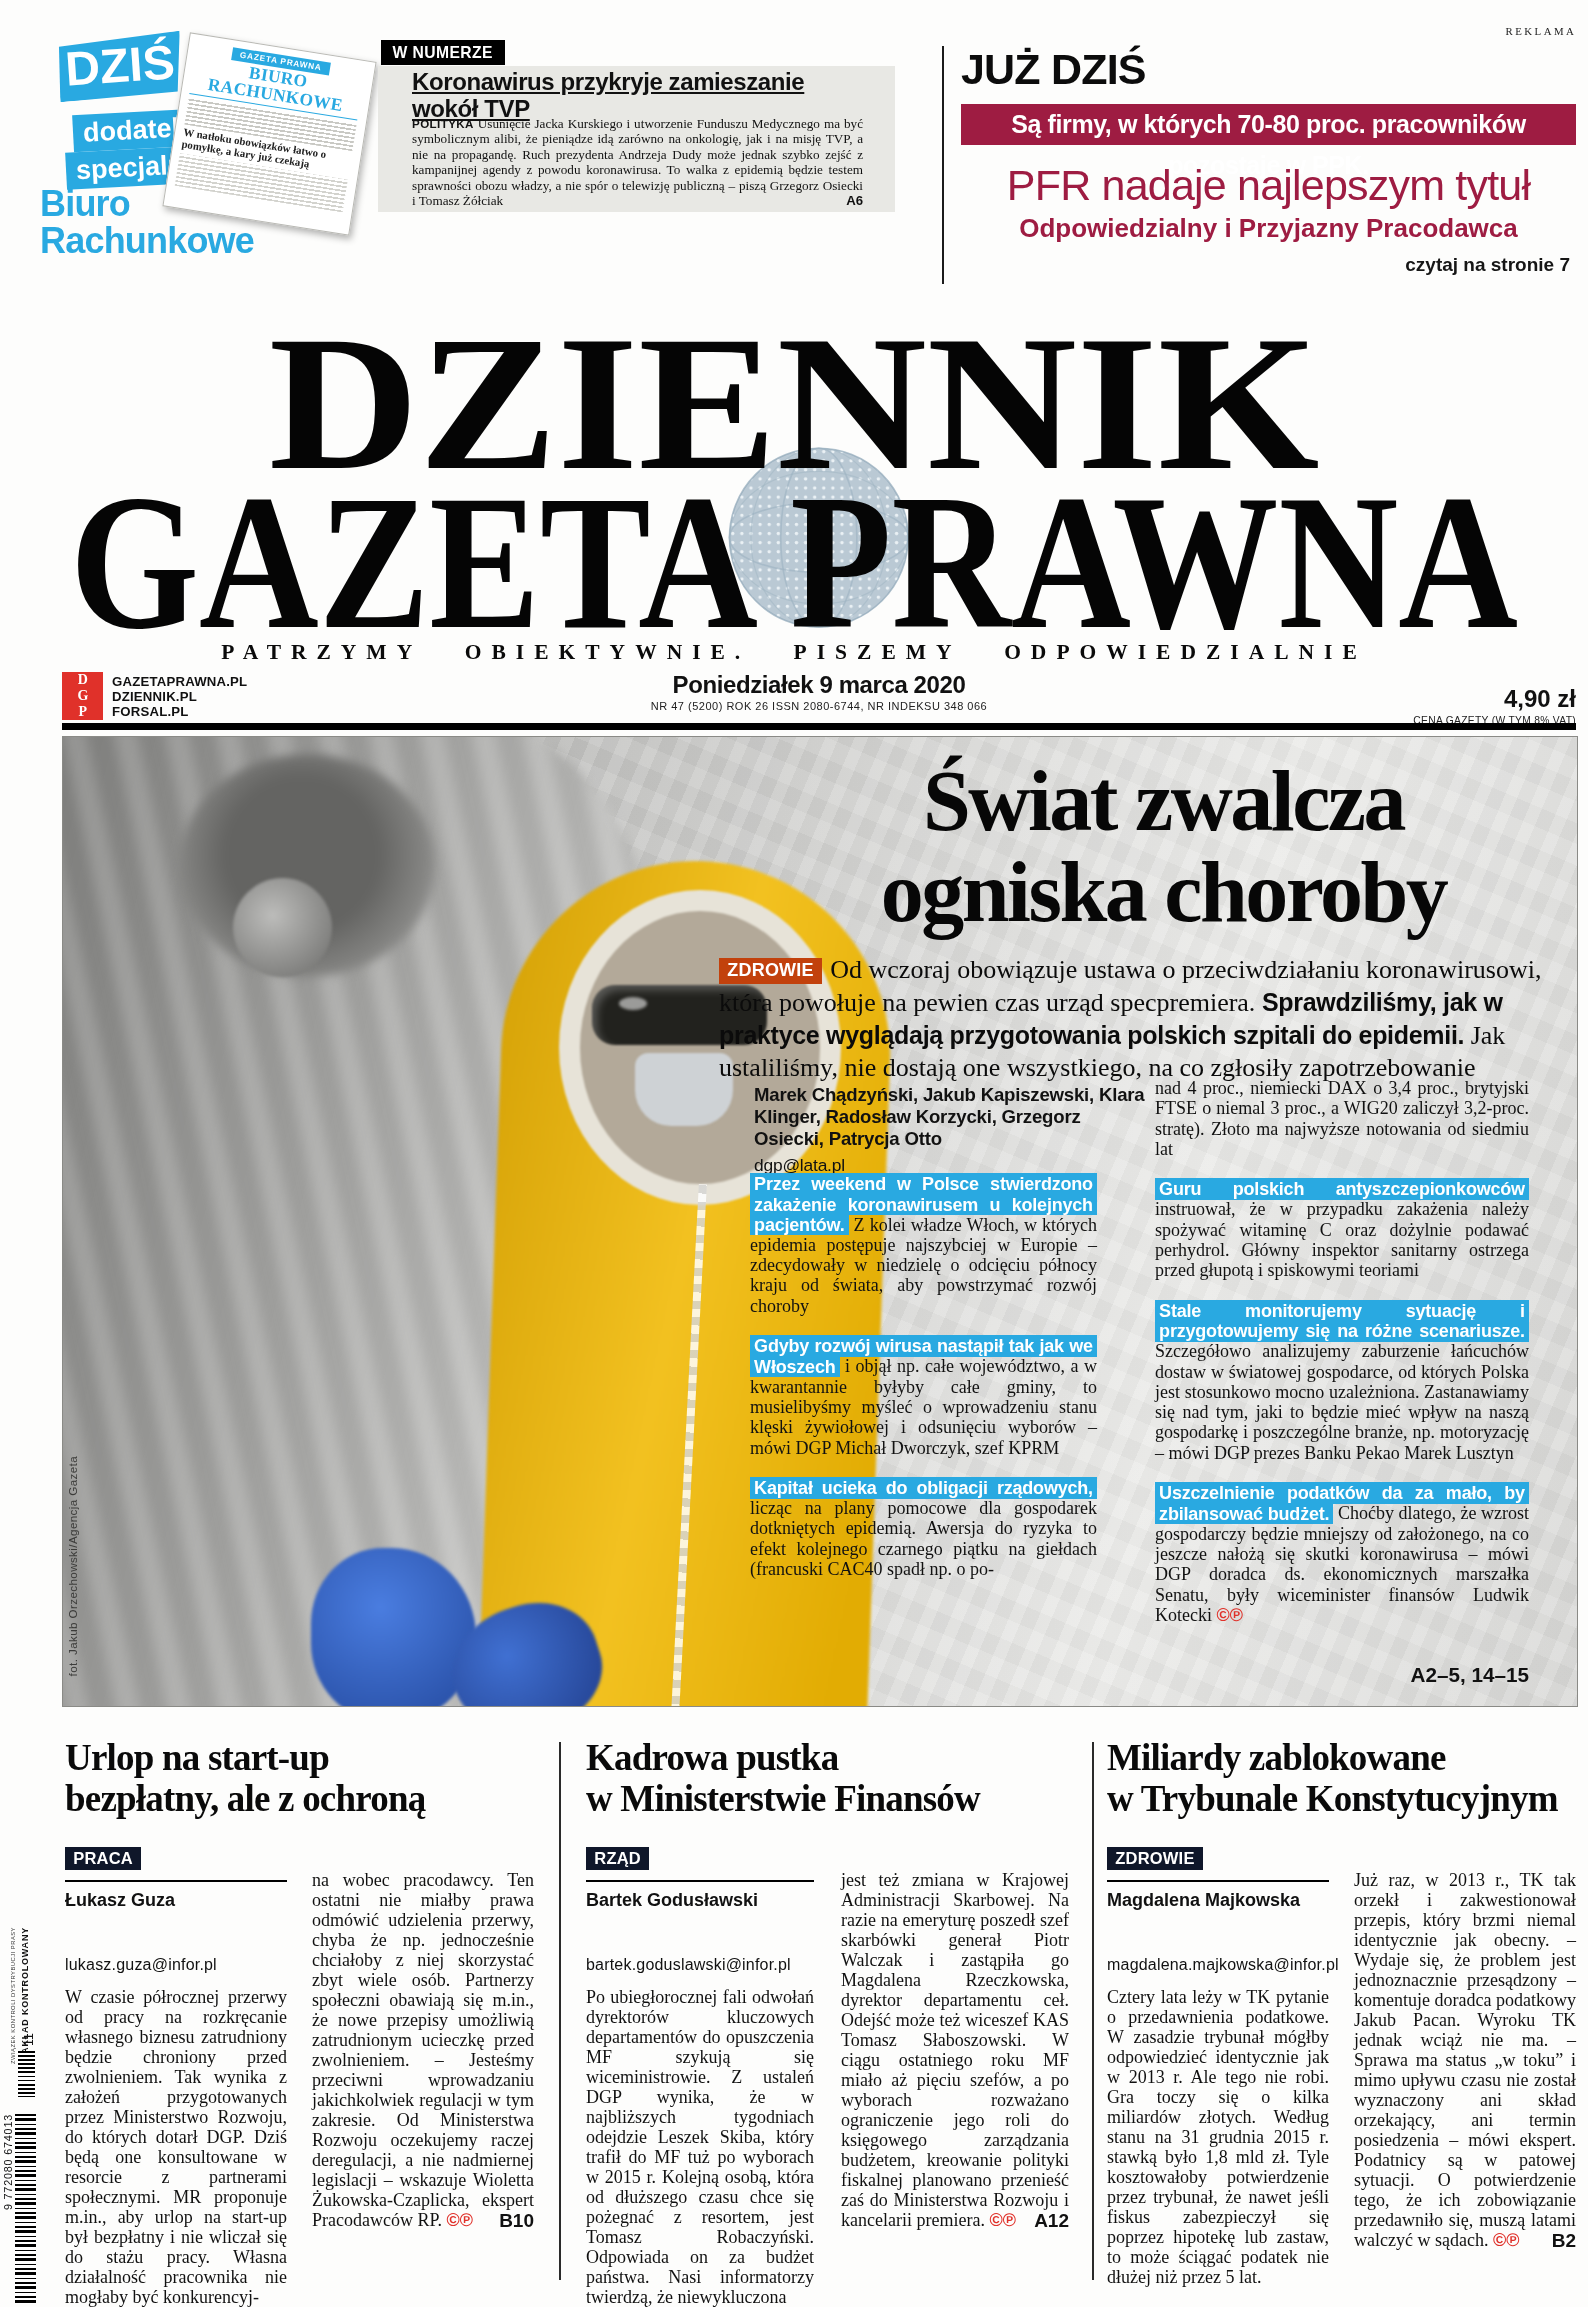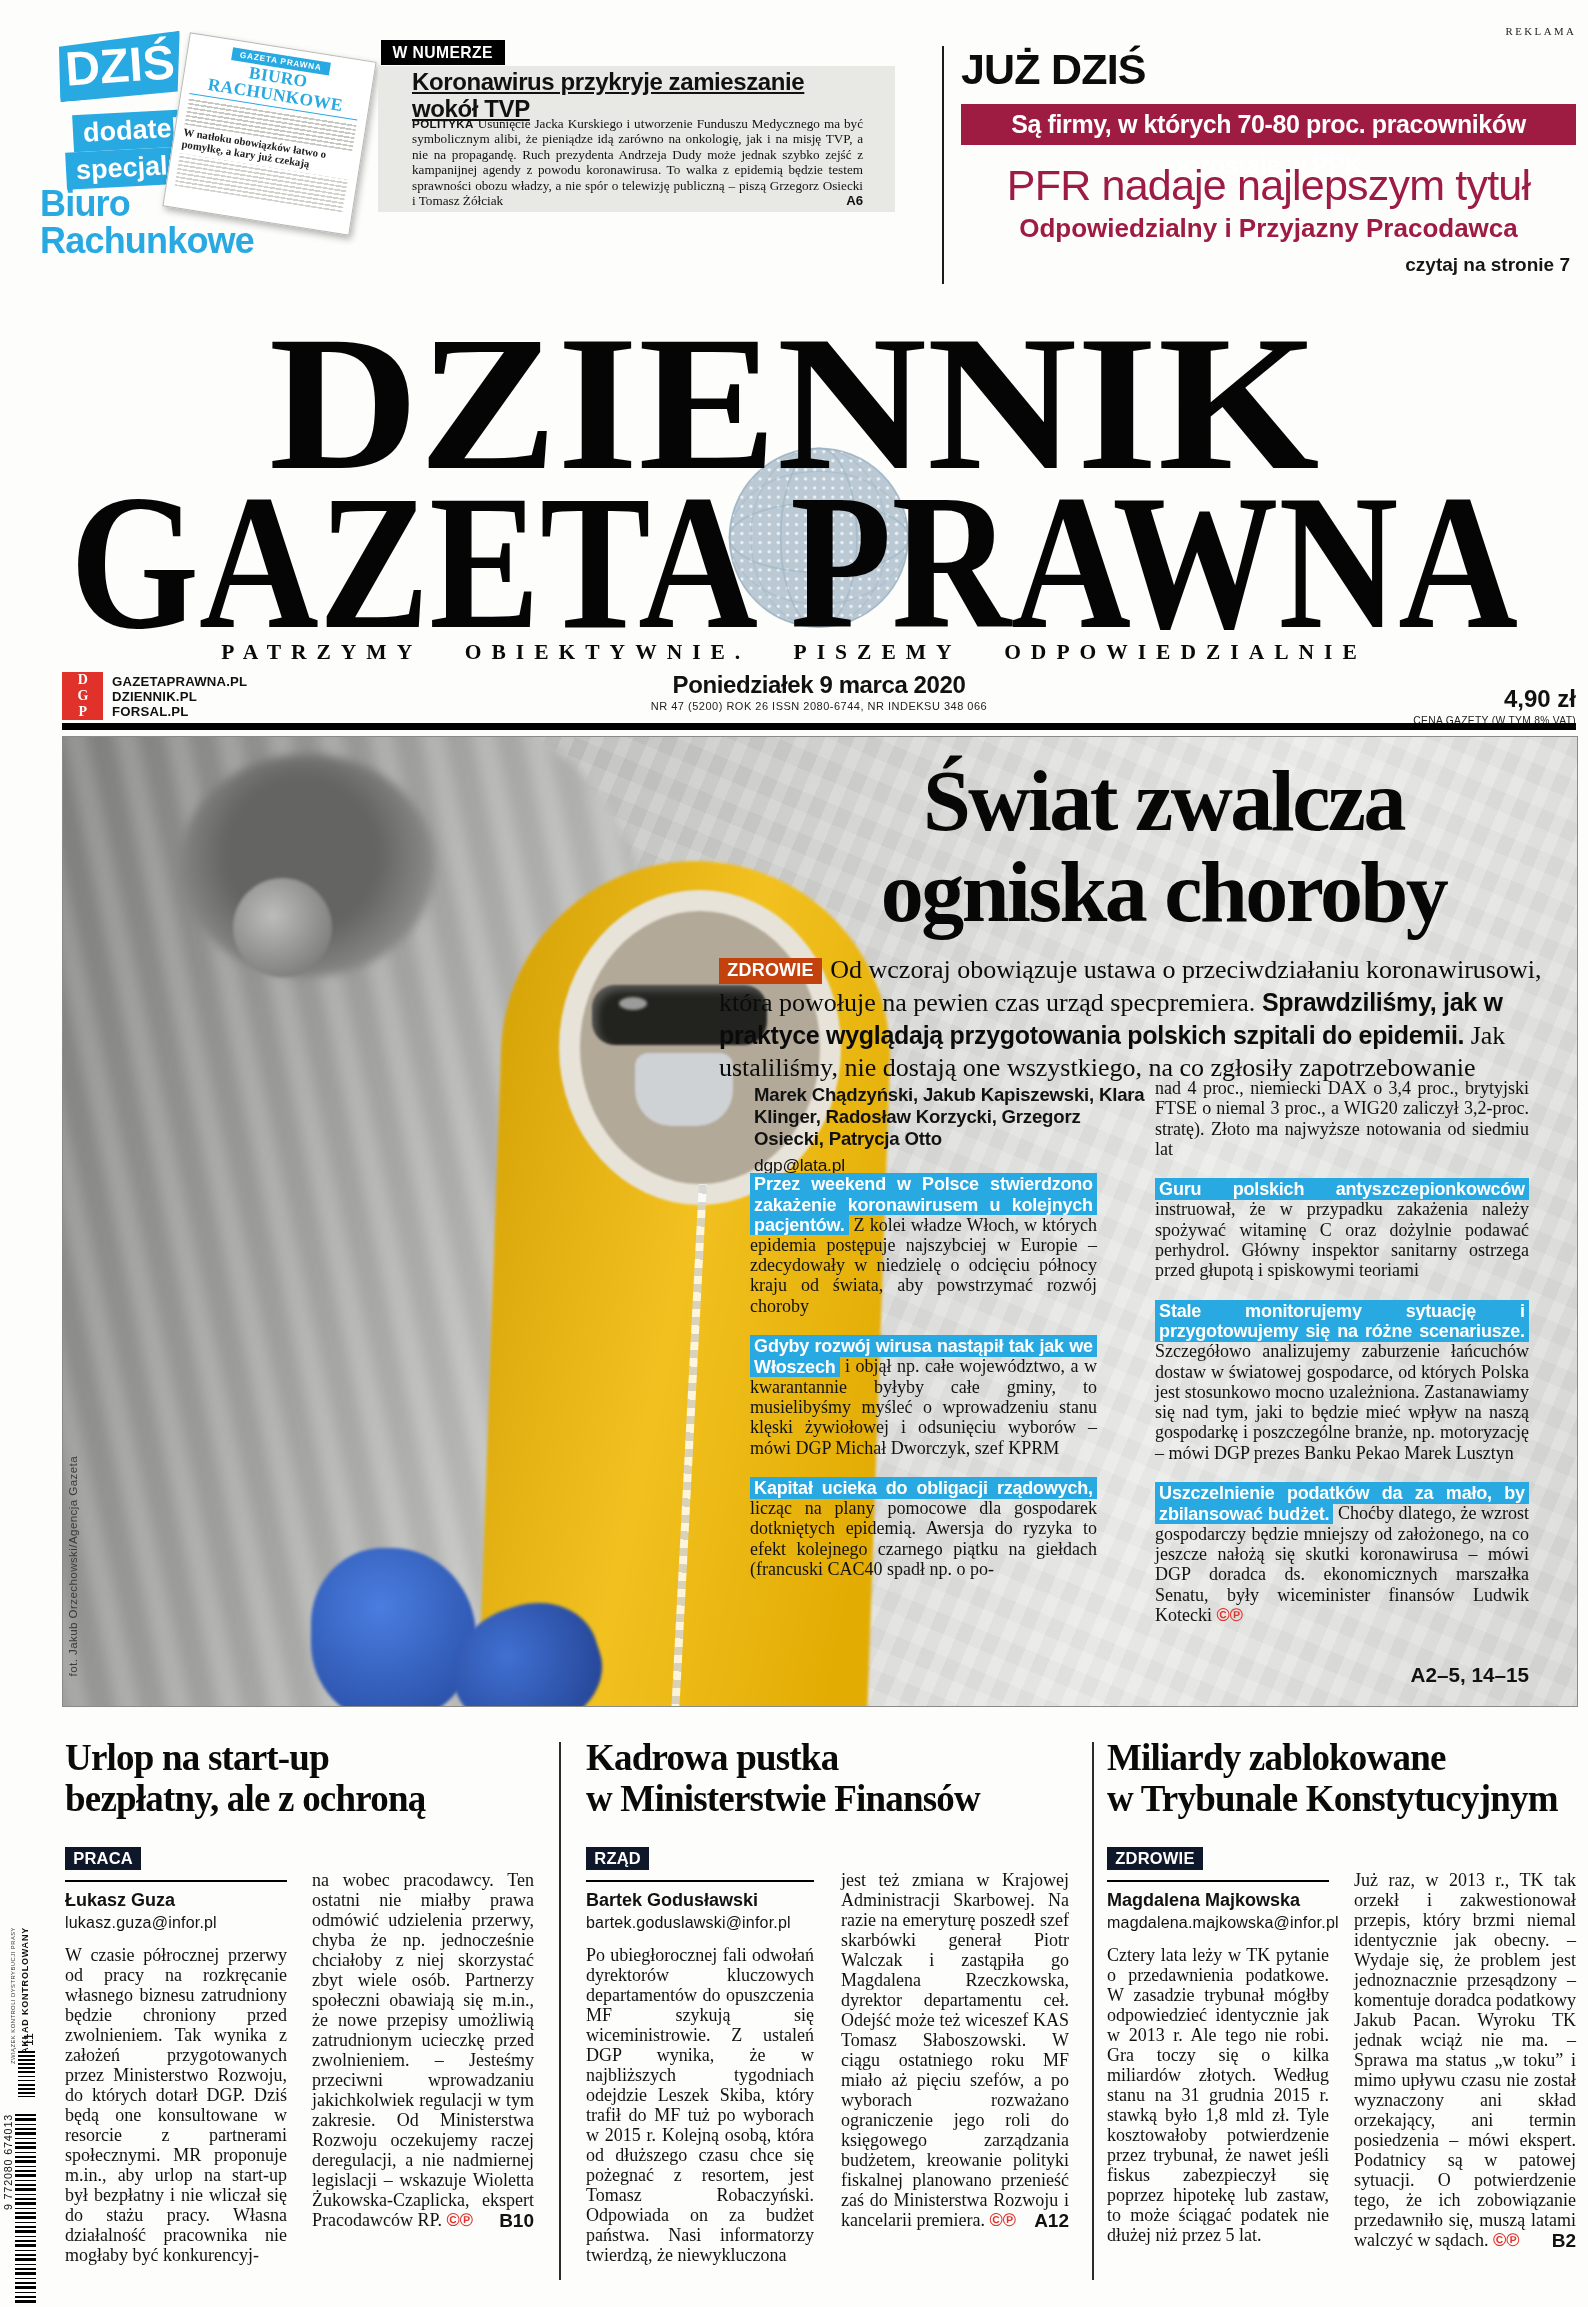--- a/index.html
+++ b/index.html
@@ -141,21 +141,21 @@
     font:700 37px/41px "Liberation Serif",serif;letter-spacing:-0.8px;color:#0a0a0a;}
   .art-col1{position:absolute;top:117px;left:0;}
   .art-col2{position:absolute;top:126px;right:0;}
   .art1 .art-col1,.art1 .art-col2{width:222px;}
   .art2 .art-col1,.art2 .art-col2{width:228px;}
   .art3 .art-col1,.art3 .art-col2{width:222px;}
   .art-tag{display:inline-block;background:#0f172a;color:#fff;
     font:700 16.5px/21.5px "Liberation Sans",sans-serif;padding:0.8px 8.3px;letter-spacing:0.2px;}
   .art-rule{height:1.7px;background:#000;margin:10px 0 8.3px 0;}
   .art-author{font:700 18px/21.5px "Liberation Sans",sans-serif;}
-  .art-mail{font:400 16px/21.5px "Liberation Sans",sans-serif;letter-spacing:0.2px;}
+  .art-mail{font:400 16px/21.5px "Liberation Sans",sans-serif;letter-spacing:0.2px;margin-top:42px;}
   .art-text{font:400 18px/20px "Liberation Serif",serif;text-align:justify;margin-top:11.6px;}
   .art-col2 .art-text{margin-top:14px;}
   .pgref{float:right;font:700 19px "Liberation Sans",sans-serif;}
   .vrule{position:absolute;top:1742px;width:1.7px;height:538px;background:#2a2a2a;}
   .vr1{left:559px;} .vr2{left:1092px;}
 
   
   .dist{position:absolute;left:1.7px;top:1927px;width:38px;height:372px;}
   .dist-txt1{position:absolute;left:18px;top:0;writing-mode:vertical-rl;transform:rotate(180deg);
     font:700 9px "Liberation Sans",sans-serif;letter-spacing:0.8px;color:#111;}

